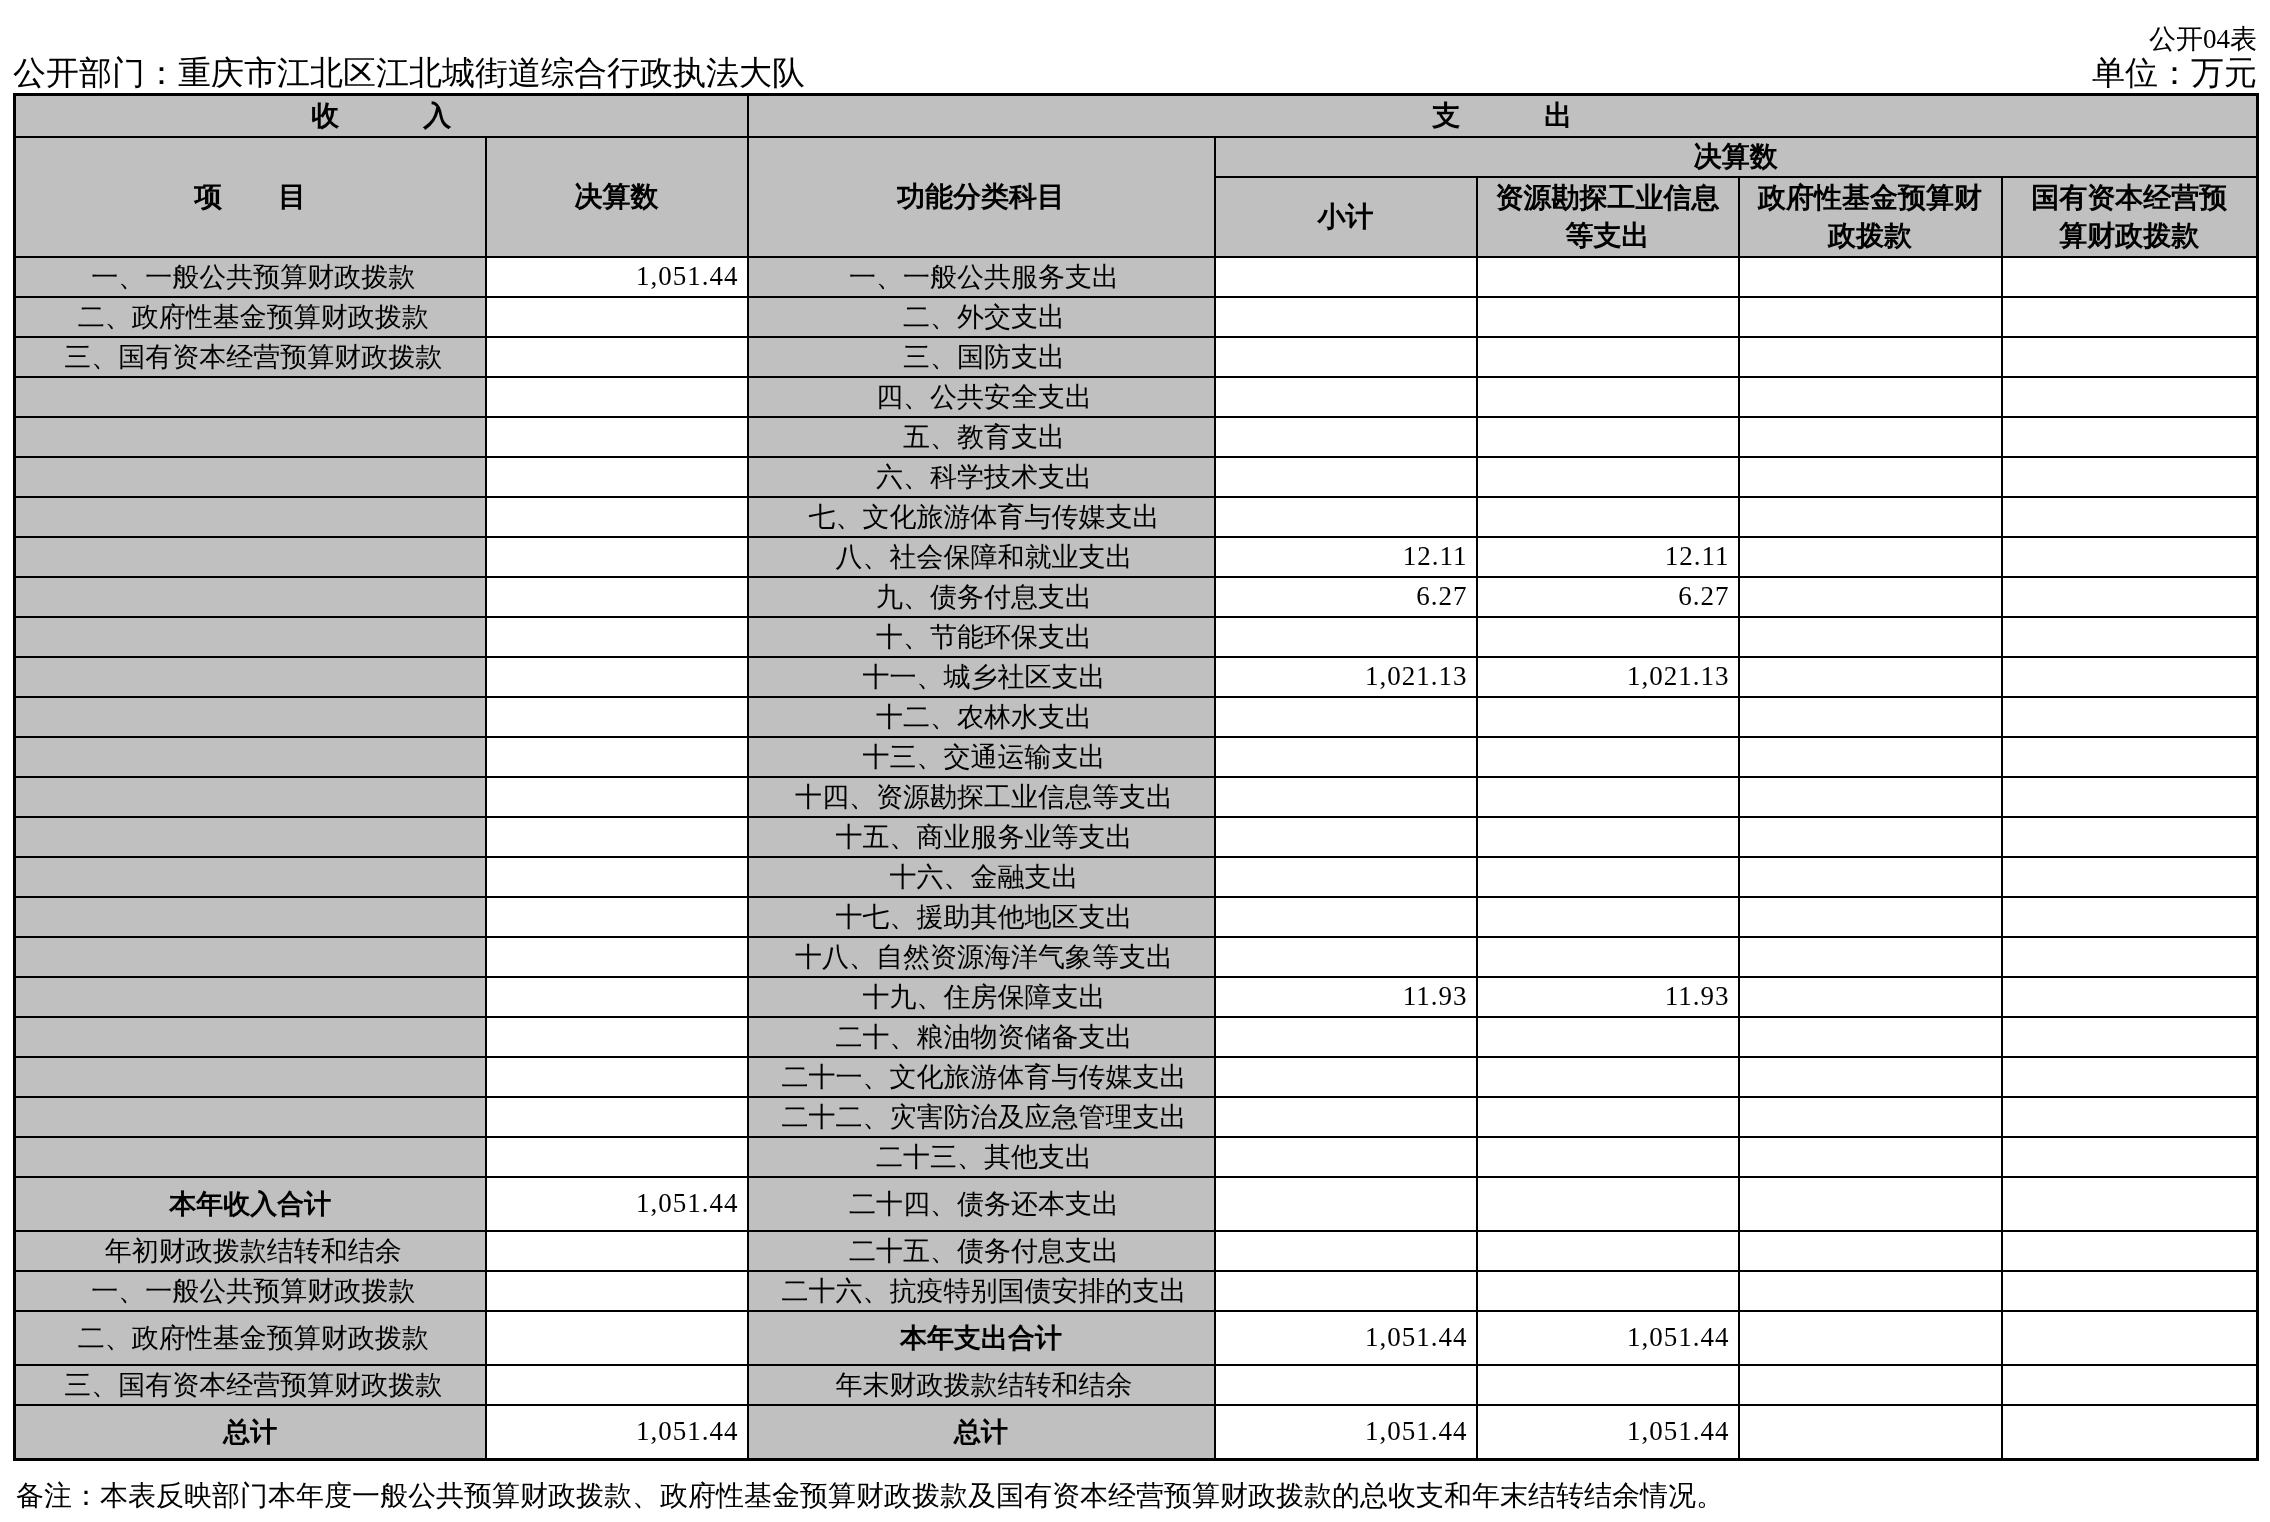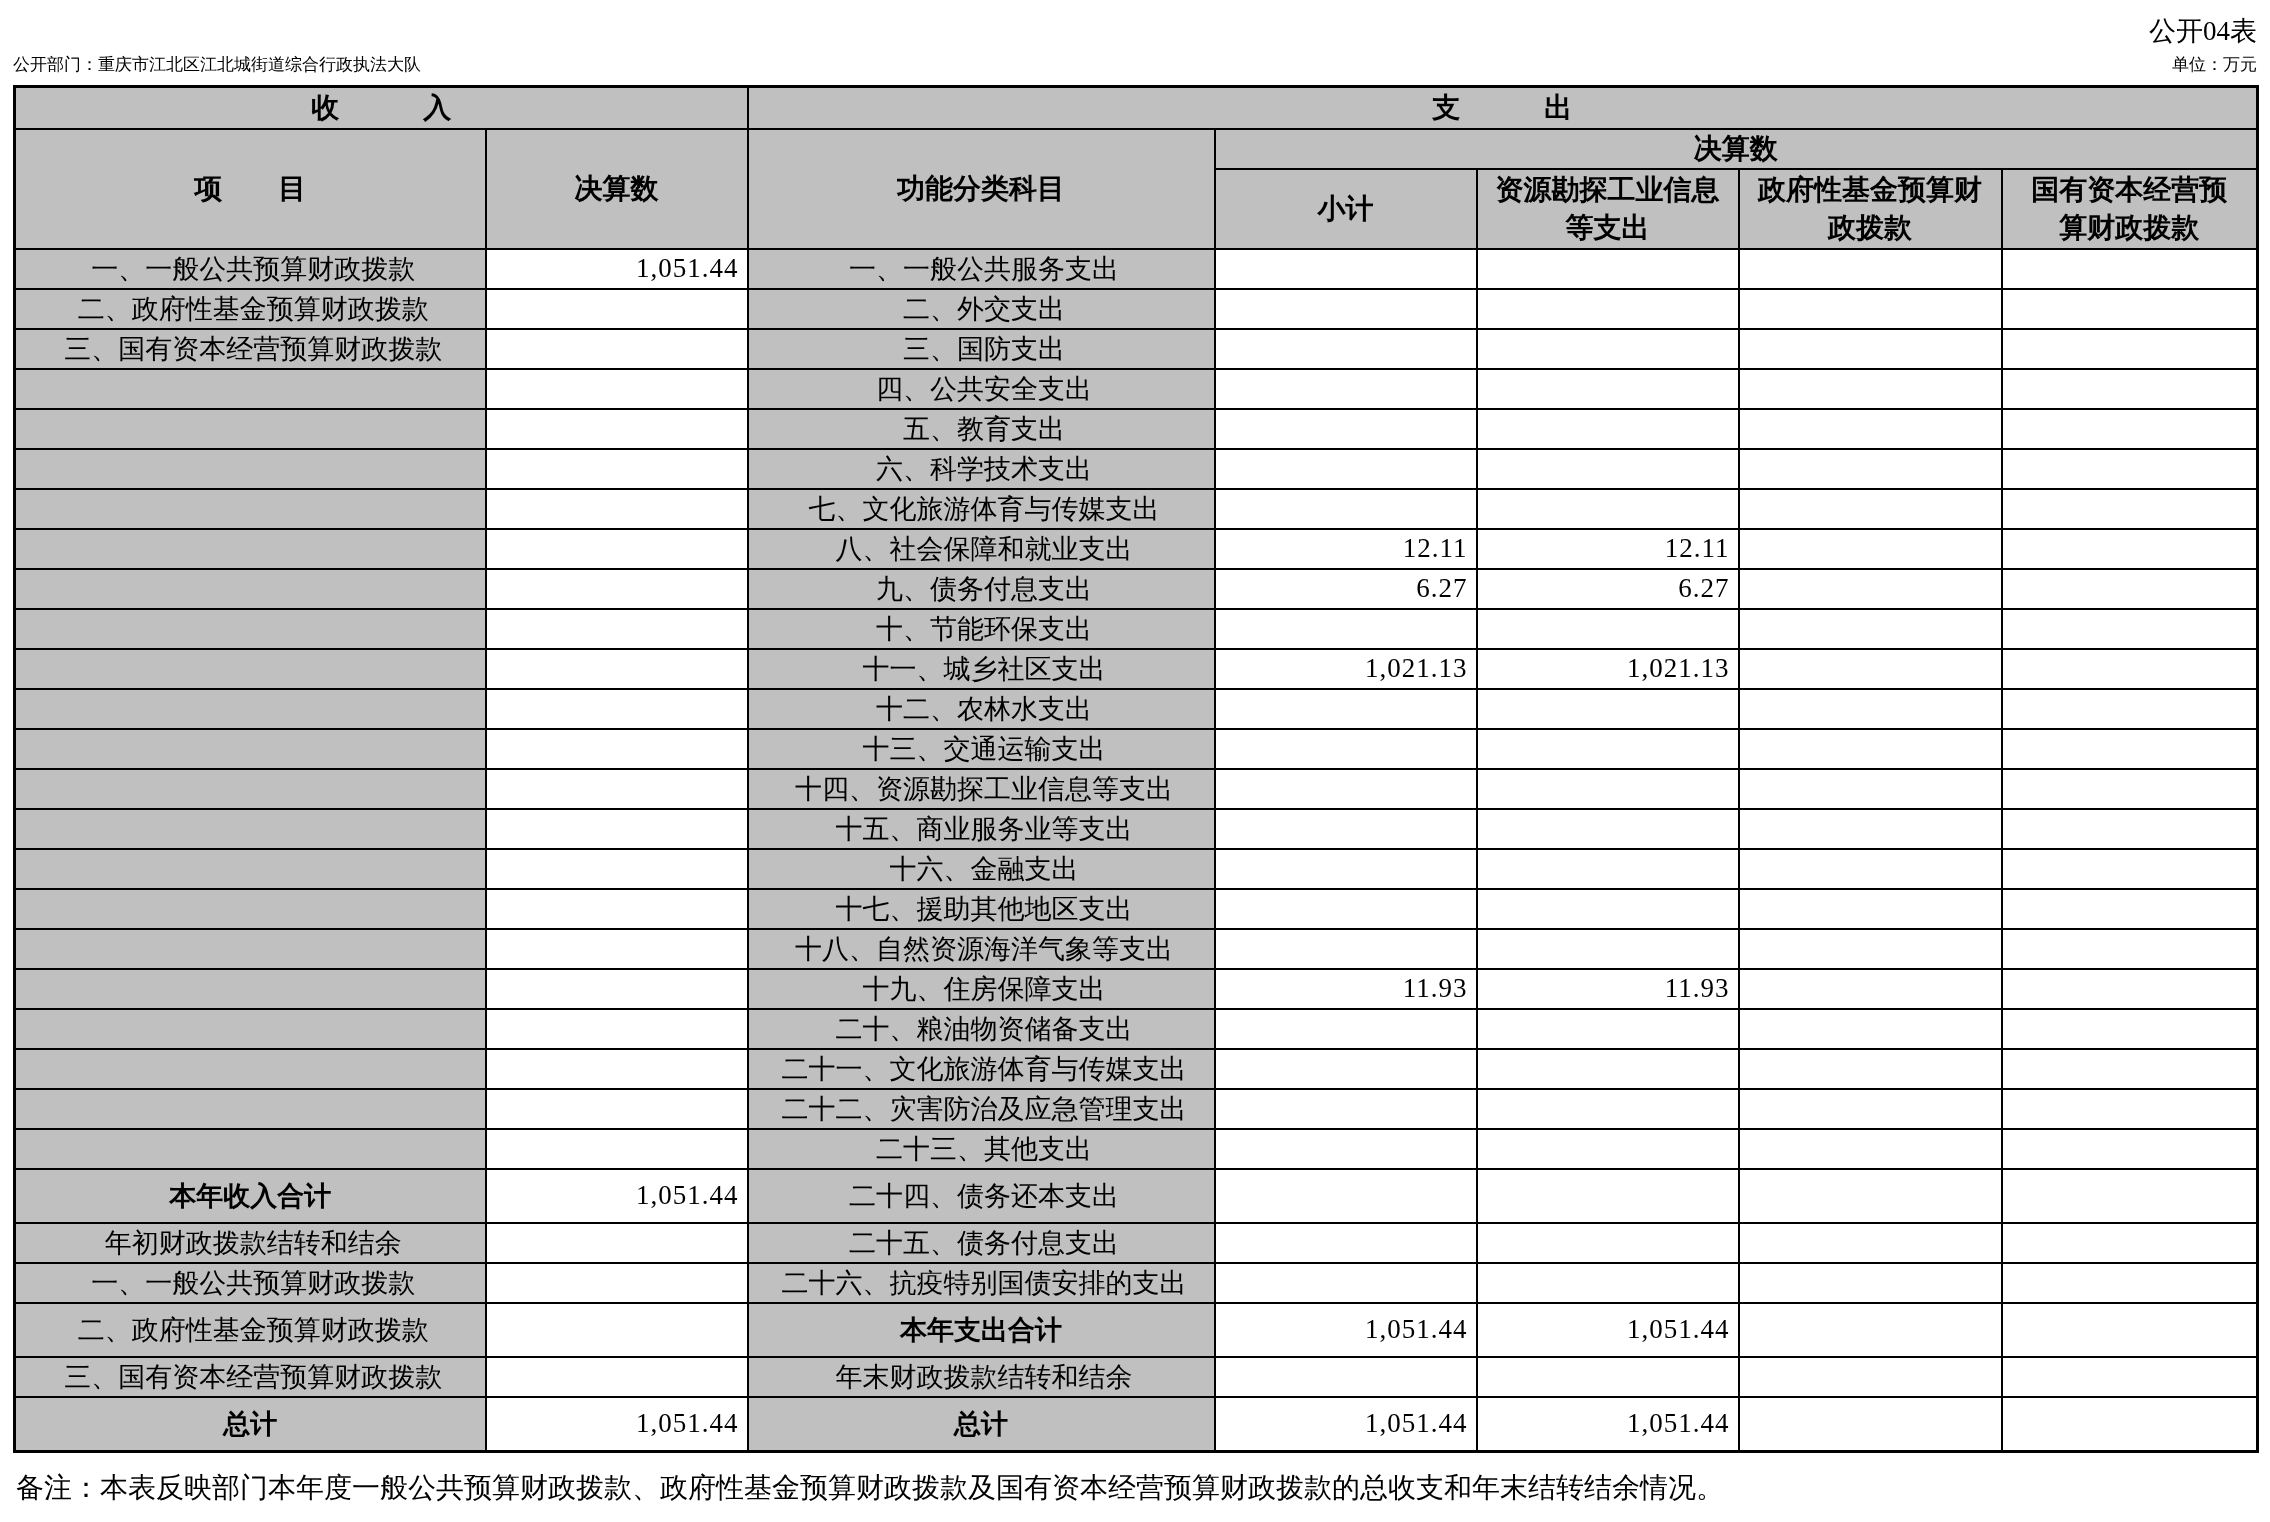--- a/index.html
+++ b/index.html
@@ -3,23 +3,23 @@
 <meta charset="utf-8">
 <style>
   html,body{margin:0;padding:0;background:#fff;color:#000;
     font-family:"Liberation Serif","DejaVu Serif",serif;}
   body{width:2270px;height:1522px;overflow:hidden;}
   .page{padding:0 13px;}
 
   .title{margin:12px 0 0;text-align:center;font-size:47px;font-weight:bold;
     letter-spacing:3px;line-height:1.2;}
 
-  .meta-right{ text-align:right;font-size:27px;margin-top:14px;line-height:34px;}
+  .meta-right{ text-align:right;font-size:27px;margin-top:22px;line-height:34px;}
   .meta-line2{display:flex;justify-content:space-between;align-items:flex-start;
-    font-size:17px;line-height:34px;margin-bottom:3px;}
+    font-size:33px;line-height:34px;margin-bottom:3px;}
 
   table{border-collapse:collapse;table-layout:fixed;width:2244px;
     border:3px solid #000;}
   col.c-item{width:471px;} col.c-val{width:262px;} col.c-func{width:467px;}
   col.c-sub{width:262px;} col.c-gen{width:262px;} col.c-fund{width:263px;}
   col.c-cap{width:256px;}
 
   th,td{border:2px solid #000;overflow:hidden;}
   th{background:#c0c0c0;font-size:28px;font-weight:bold;line-height:1.35;
     padding:0 16px;text-align:center;vertical-align:middle;}

